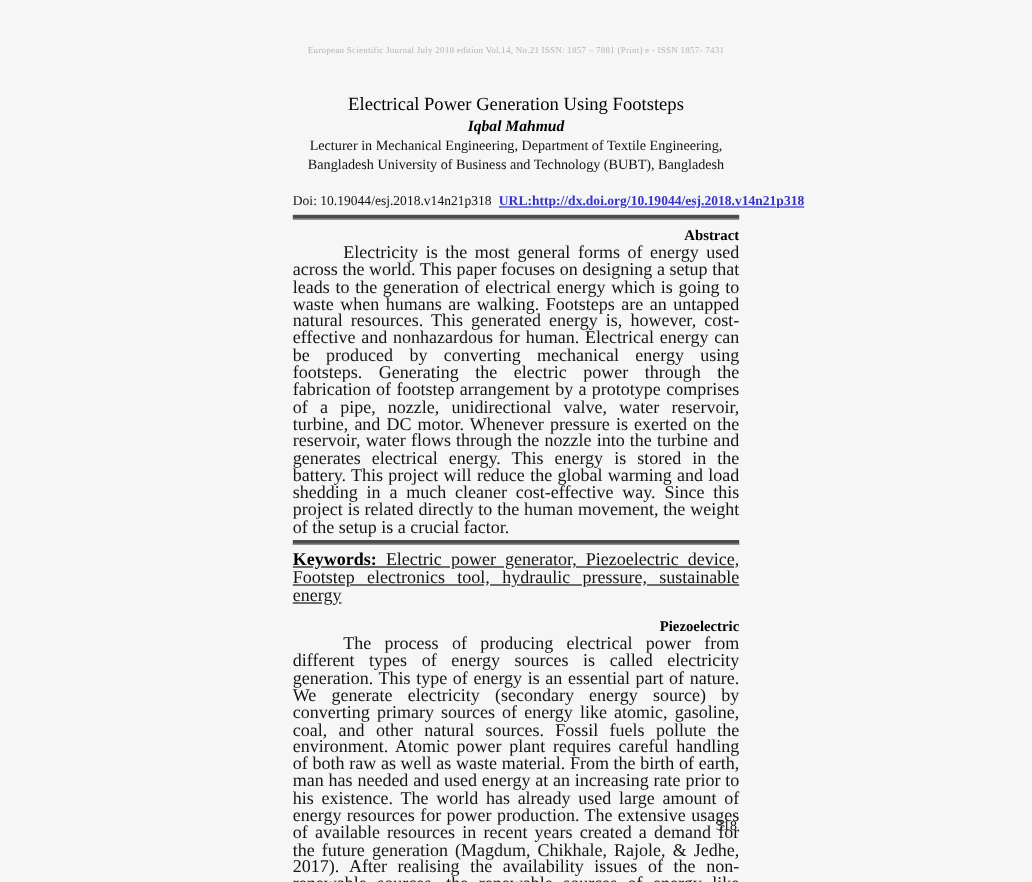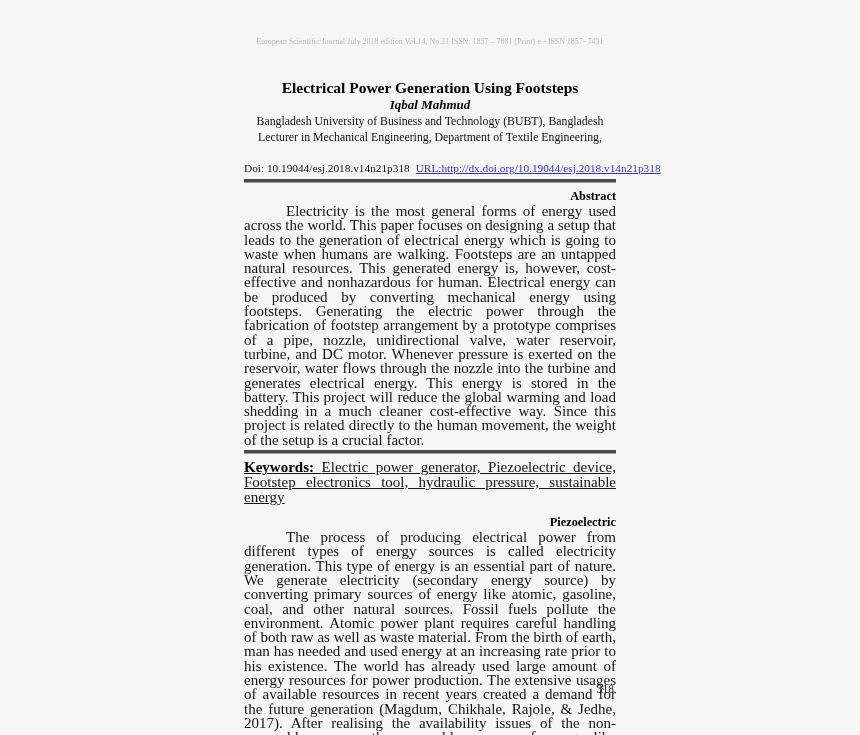--- a/index.html
+++ b/index.html
@@ -28,21 +28,21 @@
     line-height: 9px;
     color: #b5b5b5;
     letter-spacing: 0.2px;
     white-space: nowrap;
   }
   .title {
     margin: 32px 0 0 0;
     text-align: center;
     font-size: 15.5px;
     line-height: 19px;
-    font-weight: bold;
+    font-weight: normal;
     color: #000;
   }
   .author {
     text-align: center;
     font-size: 13px;
     line-height: 16px;
     font-weight: bold;
     font-style: italic;
     color: #000;
   }
@@ -56,20 +56,21 @@
     margin-top: 16px;
     font-size: 11.3px;
     line-height: 14px;
     white-space: nowrap;
   }
   .doi-link {
     color: #3333cc;
     text-decoration: underline;
     margin-left: 6px;
     cursor: pointer;
+    font-weight: bold;
   }
   .rule {
     margin-top: 4px;
     height: 3px;
     background: #4a4a4a;
     border-bottom: 1px solid #9a9a9a;
   }
   .rule-2 { margin-top: 3px; }
   .section-heading {
     margin-top: 6px;
@@ -108,22 +109,22 @@
 <div class="page">
   <div class="column">
 
     <div class="running-header">European Scientific Journal July 2018 edition Vol.14, No.21 ISSN: 1857 – 7881 (Print) e - ISSN 1857- 7431</div>
 
     <h1 class="title">Electrical Power Generation Using Footsteps</h1>
 
     <div class="author">Iqbal Mahmud</div>
 
     <div class="affiliation">
+      <div>Lecturer in Mechanical Engineering, Department of Textile Engineering,</div>
       <div>Bangladesh University of Business and Technology (BUBT), Bangladesh</div>
-      <div>Lecturer in Mechanical Engineering, Department of Textile Engineering,</div>
     </div>
 
     <div class="doi-line">
       <span>Doi: 10.19044/esj.2018.v14n21p318</span><a href="#" class="doi-link">URL:http://dx.doi.org/10.19044/esj.2018.v14n21p318</a>
     </div>
 
     <div class="rule"></div>
 
     <div class="section-heading">Abstract</div>
 

